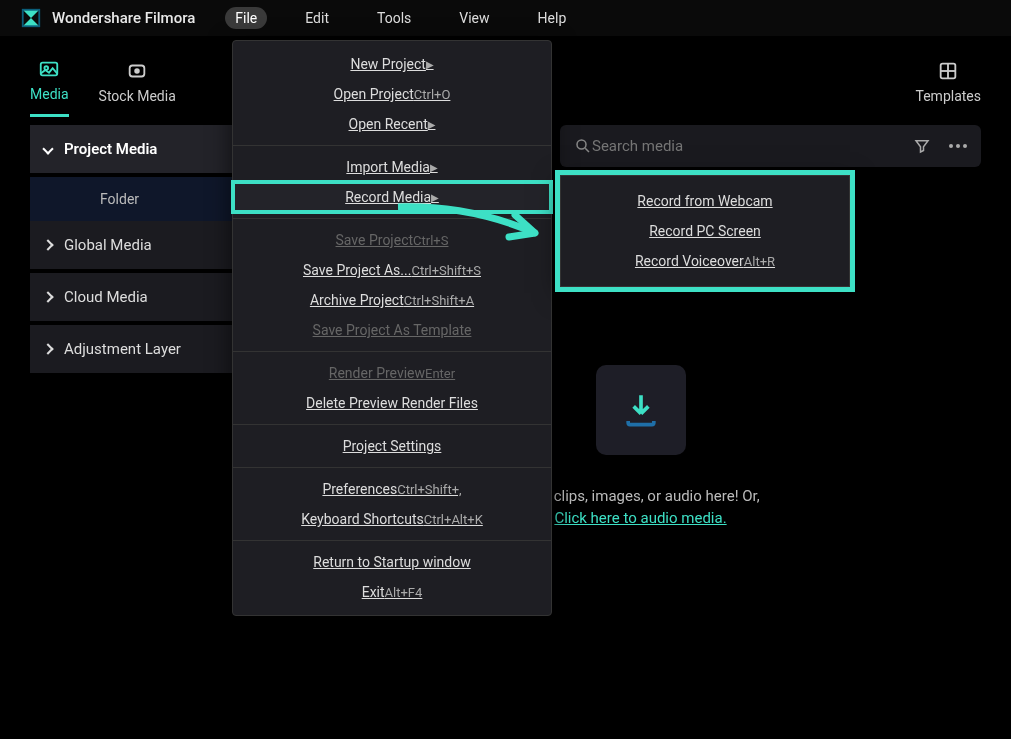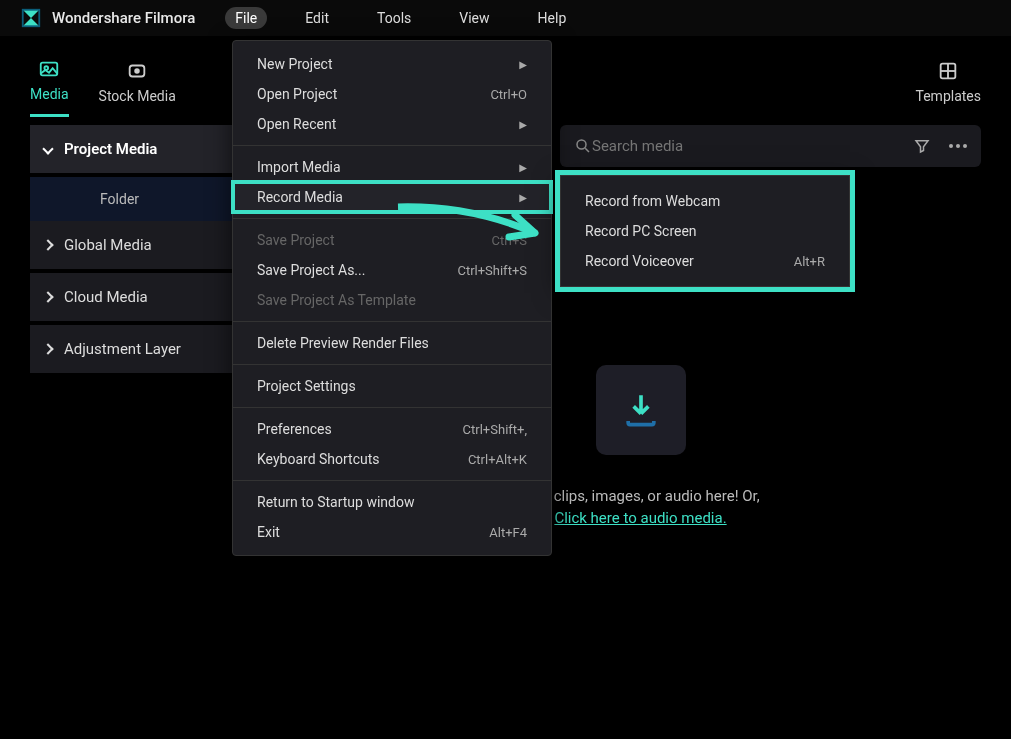--- a/index.html
+++ b/index.html
@@ -32,21 +32,21 @@
   .side-sub { height: 44px; display: flex; align-items: center; padding-left: 70px; background: #0f172a; color: #bbb; font-size: 14px; cursor: pointer; }
   
   
   .content-area { position: absolute; left: 300px; right: 30px; top: 185px; bottom: 30px; display: flex; flex-direction: column; align-items: center; justify-content: center; color: #bbb; }
   .import-box { width: 90px; height: 90px; background: #1e1e27; border-radius: 10px; display: flex; align-items: center; justify-content: center; margin-bottom: 30px; }
   .import-text { font-size: 15px; text-align: center; line-height: 1.5; }
   .import-link { color: #3de0c5; text-decoration: underline; cursor: pointer; }
   
   
   .file-menu { position: absolute; left: 232px; top: 40px; width: 320px; background: #1e1e23; border: 1px solid #333; border-radius: 4px; box-shadow: 0 6px 24px rgba(0,0,0,.6); padding: 8px 0; z-index: 50; }
-  .menu-item { display: flex; align-items: center; justify-content: space-between; height: 30px; padding: 0 24px; font-size: 14px; color: #ddd; cursor: pointer; }
+  .menu-item { display: flex; align-items: center; justify-content: center; height: 30px; padding: 0 24px; font-size: 14px; color: #ddd; cursor: pointer; text-decoration: underline; }
   .menu-item.disabled { color: #666; cursor: default; }
   .menu-item .shortcut { color: #aaa; font-size: 13px; }
   .menu-item.disabled .shortcut { color: #666; }
   .menu-item .arrow { color: #aaa; font-size: 10px; }
   .menu-sep { height: 1px; background: #333; margin: 6px 0; }
   .menu-item.highlighted { outline: 4px solid #3de0c5; outline-offset: -2px; background: #232329; }
   
   
   .submenu { position: absolute; left: 560px; top: 175px; width: 290px; background: #1e1e23; border: 1px solid #333; border-radius: 0; box-shadow: 0 6px 24px rgba(0,0,0,.6); padding: 10px 0; z-index: 60; outline: 5px solid #3de0c5; }
   .submenu .menu-item { height: 30px; }
@@ -187,25 +187,33 @@
   </div>
   <div class="menu-sep"></div>
   <div class="menu-item disabled">
     <span>Save Project</span>
       <span class="shortcut">Ctrl+S</span>
   </div>
   <div class="menu-item">
     <span>Save Project As...</span>
       <span class="shortcut">Ctrl+Shift+S</span>
   </div>
+  <div class="menu-item">
+    <span>Archive Project</span>
+      <span class="shortcut">Ctrl+Shift+A</span>
+  </div>
   <div class="menu-item disabled">
     <span>Save Project As Template</span>
       <span></span>
   </div>
   <div class="menu-sep"></div>
+  <div class="menu-item disabled">
+    <span>Render Preview</span>
+      <span class="shortcut">Enter</span>
+  </div>
   <div class="menu-item">
     <span>Delete Preview Render Files</span>
       <span></span>
   </div>
   <div class="menu-sep"></div>
   <div class="menu-item">
     <span>Project Settings</span>
       <span></span>
   </div>
   <div class="menu-sep"></div>

